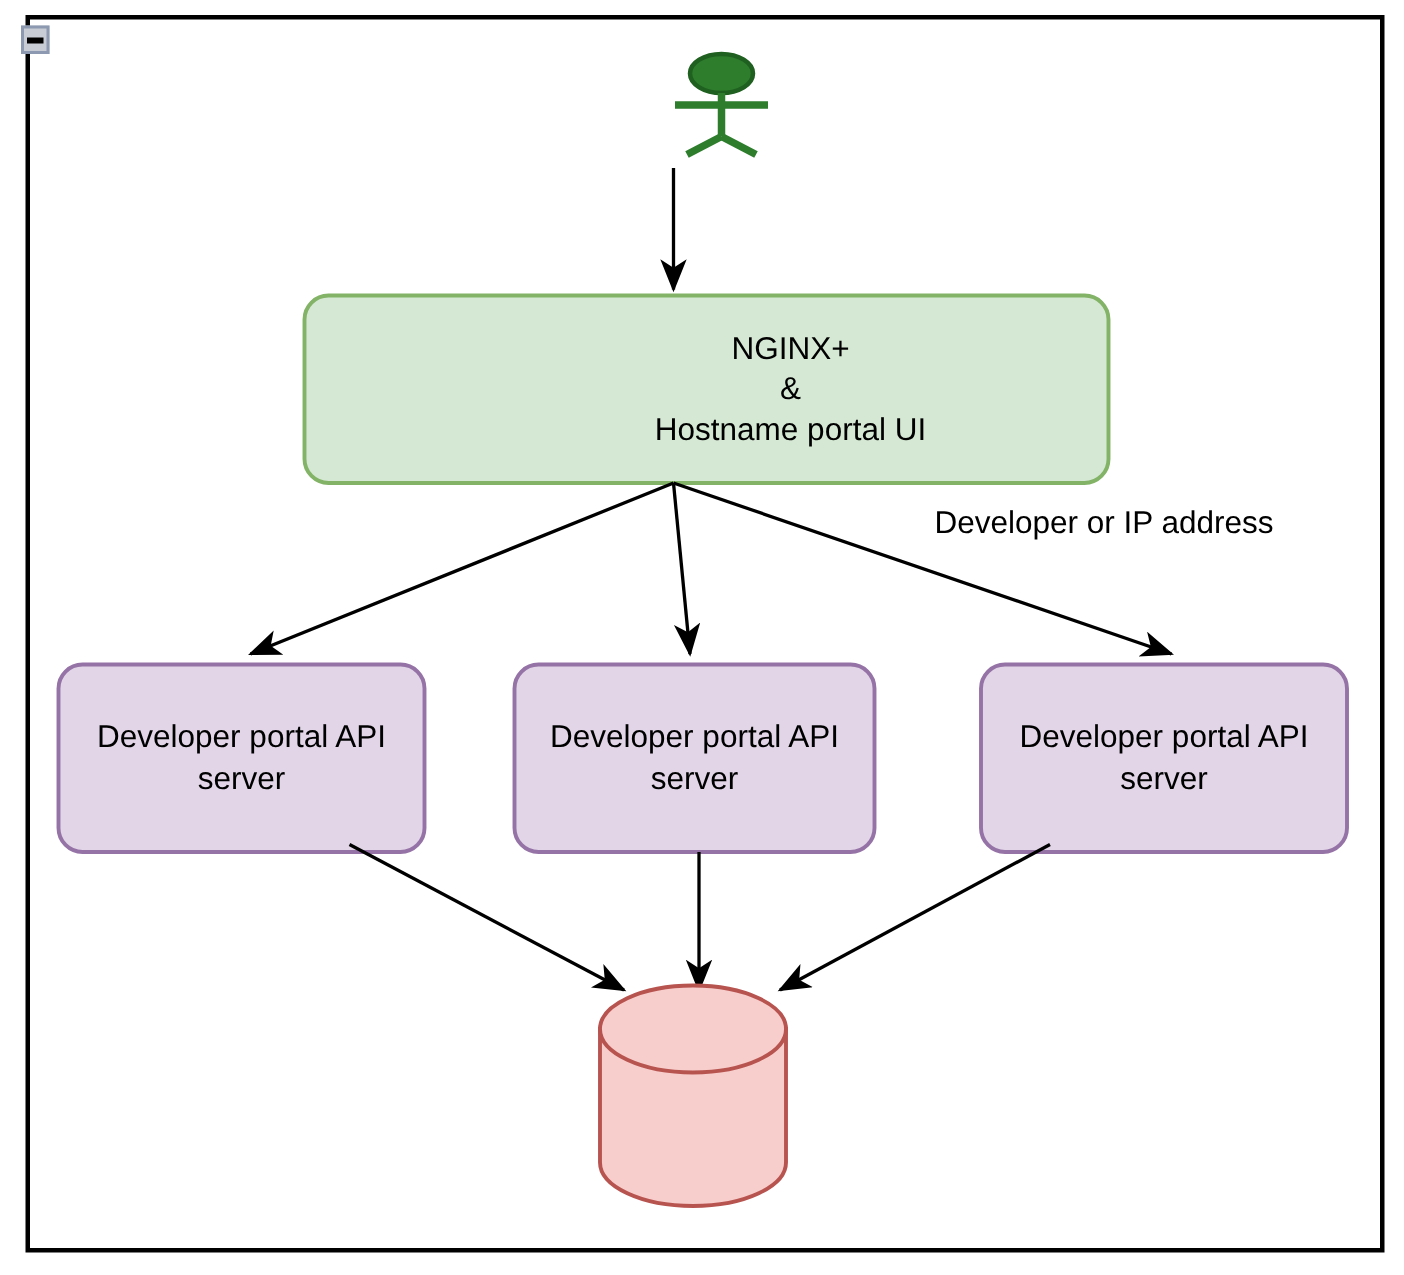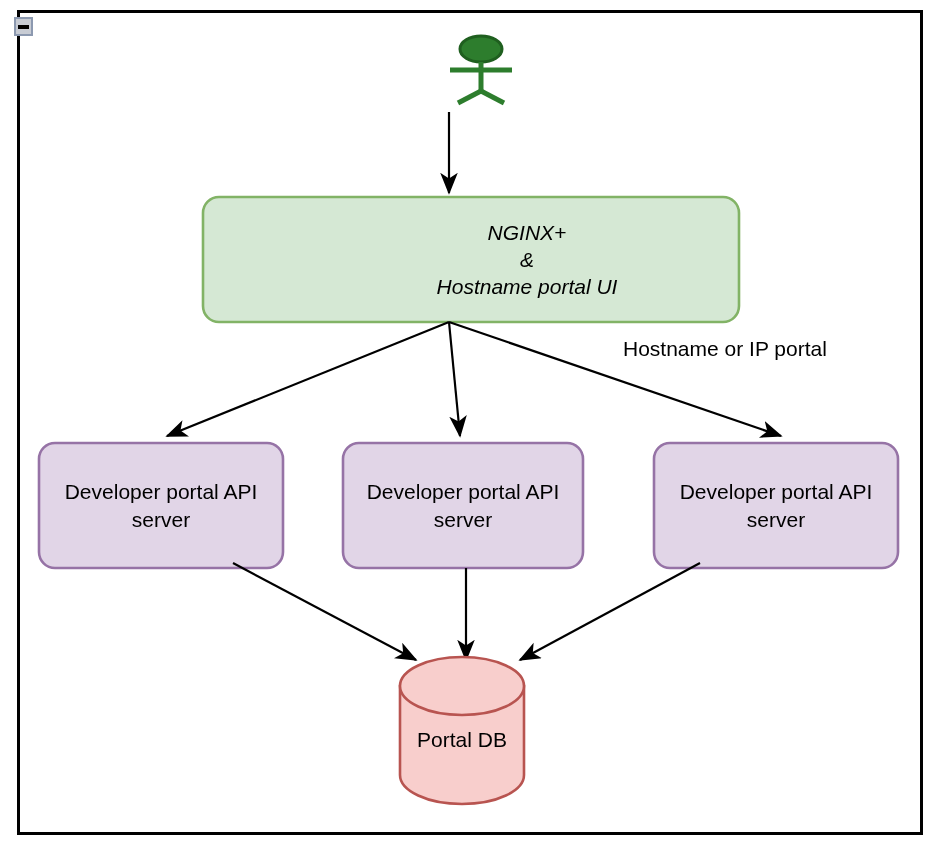--- a/index.html
+++ b/index.html
@@ -79,21 +79,20 @@
     color: #000000;
     font-family: "Liberation Sans", sans-serif;
     font-size: 21px;
     white-space: nowrap;
     z-index: 20;
   }
 
   #label-nginx {
     left: 203px; top: 197px; width: 648px; height: 125px;
     font-size: 21px;
-    font-style: italic;
   }
   #label-api-1 { left: 39px;  top: 443px; width: 244px; height: 125px; font-size: 21px; }
   #label-api-2 { left: 343px; top: 443px; width: 240px; height: 125px; font-size: 21px; }
   #label-api-3 { left: 654px; top: 443px; width: 244px; height: 125px; font-size: 21px; }
   #label-db    { left: 397px; top: 720px; width: 130px; height: 40px;  font-size: 21px; }
 
   #label-domain   { left: 489px; top: 150px; }
   #label-hostname { left: 623px; top: 337px; }
 </style>
 </head>
@@ -166,18 +165,17 @@
     </div>
   </div>
 
   <div class="node-label" id="label-api-3">
     <div>
       <div>Developer portal API</div>
       <div>server</div>
     </div>
   </div>
 
-  <div class="node-label" id="label-db">Portal DB</div>
 
 
-  <div class="edge-label" id="label-hostname">Hostname or IP portal</div>
+  <div class="edge-label" id="label-hostname">Developer or IP address</div>
 
 </div>
 
 </body></html>

